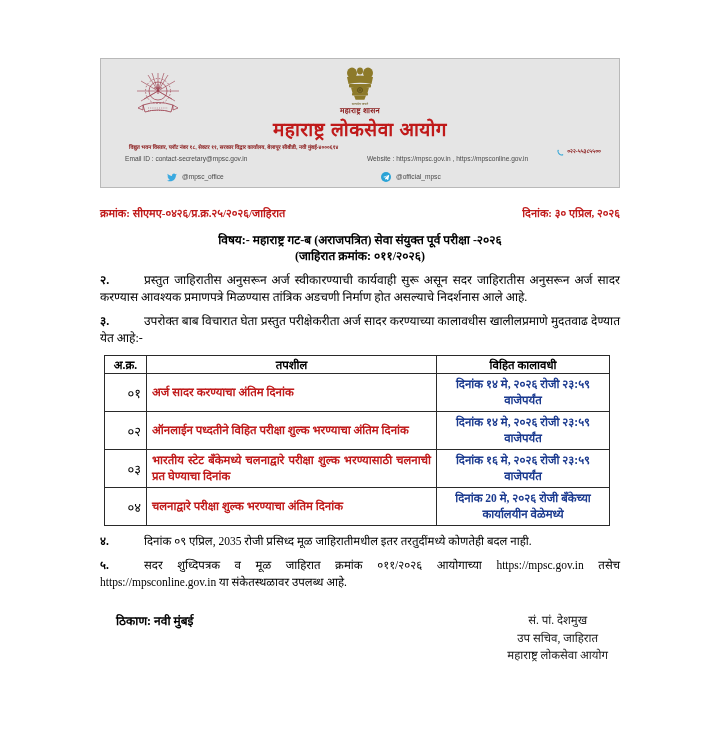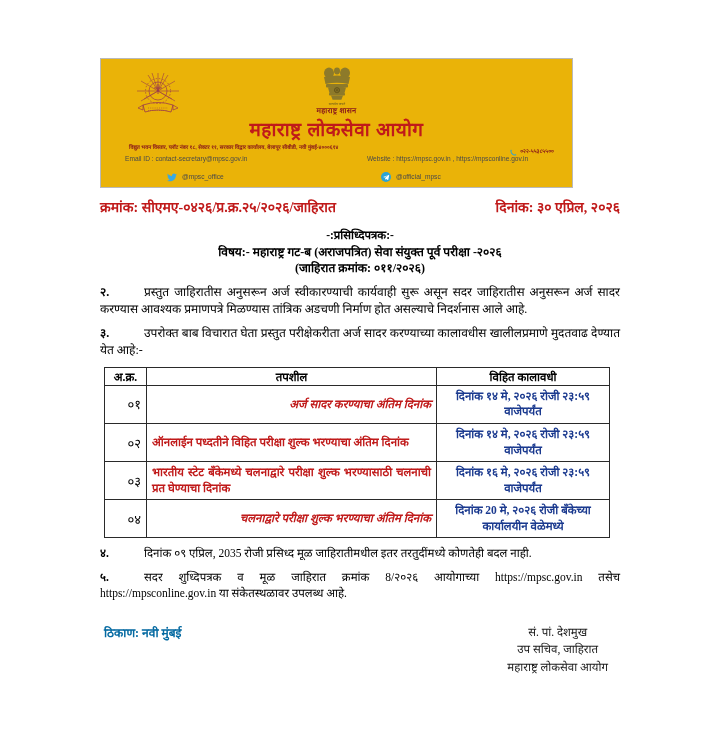--- a/index.html
+++ b/index.html
@@ -27,22 +27,22 @@
     left: 100px;
     top: 58px;
     width: 520px;
   }
 
   
   .letterhead {
     border: 1px solid #b9b9b9;
     padding: 6px 8px 6px 8px;
     box-sizing: border-box;
-    width: 473px;
-    background: #eab308;
+    width: 520px;
+    background: #e5e5e5;
   }
   .lh-top {
     position: relative;
     height: 56px;
   }
   .seal {
     position: absolute;
     left: 14px;
     top: 4px;
     width: 70px;
@@ -149,24 +149,24 @@
     font-size: 6.6px;
     color: #4a4a4a;
     white-space: nowrap;
   }
 
   
   .refline {
     display: flex;
     justify-content: space-between;
     align-items: baseline;
-    margin-top: 9px;
+    margin-top: 17px;
     color: #c01a1a;
     font-weight: bold;
-    font-size: 14px;
+    font-size: 11px;
     font-family: "Liberation Serif", serif;
   }
 
   
   .title-block {
     margin-top: 12px;
     text-align: center;
     font-weight: bold;
     line-height: 1.38;
   }
@@ -227,21 +227,21 @@
     color: #000;
   }
   td.det {
     color: #c01a1a;
     font-weight: bold;
     font-size: 11.5px;
     text-align: justify;
     text-justify: inter-word;
     line-height: 1.35;
   }
-  td.det.single { text-align: right; font-style: italic; }
+  td.det.single { text-align: left; }
   td.per {
     color: #1b3a8f;
     font-weight: bold;
     font-size: 11.5px;
     text-align: center;
     line-height: 1.35;
   }
 
   
   .foot-para {
@@ -260,25 +260,25 @@
   .bold { font-weight: normal; }
 
   
   .sig-block {
     margin-top: 22px;
     position: relative;
     min-height: 62px;
   }
   .place {
     position: absolute;
-    left: 4px;
+    left: 16px;
     top: 0;
     font-weight: bold;
     font-size: 12px;
-    color: #0369a1;
+    color: #000000;
   }
   .sig-right {
     position: absolute;
     right: 12px;
     top: 0;
     text-align: center;
     font-size: 11.5px;
     line-height: 1.5;
     color: #1b1b1b;
   }
@@ -399,21 +399,20 @@
         </span>
       </div>
     </div>
 
     <div class="refline">
       <span>क्रमांक: सीएमए-०४२६/प्र.क्र.२५/२०२६/जाहिरात</span>
       <span>दिनांक: ३० एप्रिल, २०२६</span>
     </div>
 
     <div class="title-block">
-      <div class="t-press">-:प्रसिध्दिपत्रक:-</div>
       <div class="t-subject">विषय:- महाराष्ट्र गट-ब (अराजपत्रित) सेवा संयुक्त पूर्व परीक्षा -२०२६</div>
       <div class="t-advtno">(जाहिरात क्रमांक: ०११/२०२६)</div>
     </div>
 
 
     <div class="numpara">
       <span class="n">२.</span><span>प्रस्तुत जाहिरातीस अनुसरून अर्ज स्वीकारण्याची कार्यवाही सुरू असून सदर जाहिरातीस अनुसरून अर्ज सादर करण्यास आवश्यक प्रमाणपत्रे मिळण्यास तांत्रिक अडचणी निर्माण होत असल्याचे निदर्शनास आले आहे.</span>
     </div>
 
     <div class="numpara">
@@ -455,21 +454,21 @@
           <td class="per">दिनांक 20 मे, २०२६ रोजी बँकेच्या कार्यालयीन वेळेमध्ये</td>
         </tr>
       </tbody>
     </table>
 
     <div class="foot-para">
       <span class="n">४.</span><span>दिनांक ०९ एप्रिल, 2035 रोजी प्रसिध्द मूळ जाहिरातीमधील इतर तरतुदींमध्ये कोणतेही बदल नाही.</span>
     </div>
 
     <div class="foot-para">
-      <span class="n">५.</span><span>सदर शुध्दिपत्रक व मूळ जाहिरात क्रमांक 8/२०२६ आयोगाच्या </span><span class="lnk">https://mpsc.gov.in</span><span class="bold"> तसेच</span>
+      <span class="n">५.</span><span>सदर शुध्दिपत्रक व मूळ जाहिरात क्रमांक ०११/२०२६ आयोगाच्या </span><span class="lnk">https://mpsc.gov.in</span><span class="bold"> तसेच</span>
       <span class="lnk">https://mpsconline.gov.in</span><span> या संकेतस्थळावर उपलब्ध आहे.</span>
     </div>
 
     <div class="sig-block">
       <div class="place">ठिकाण: नवी मुंबई</div>
       <div class="sig-right">
         <div class="sig-name">सं. पां. देशमुख</div>
         <div>उप सचिव, जाहिरात</div>
         <div>महाराष्ट्र लोकसेवा आयोग</div>
       </div>

